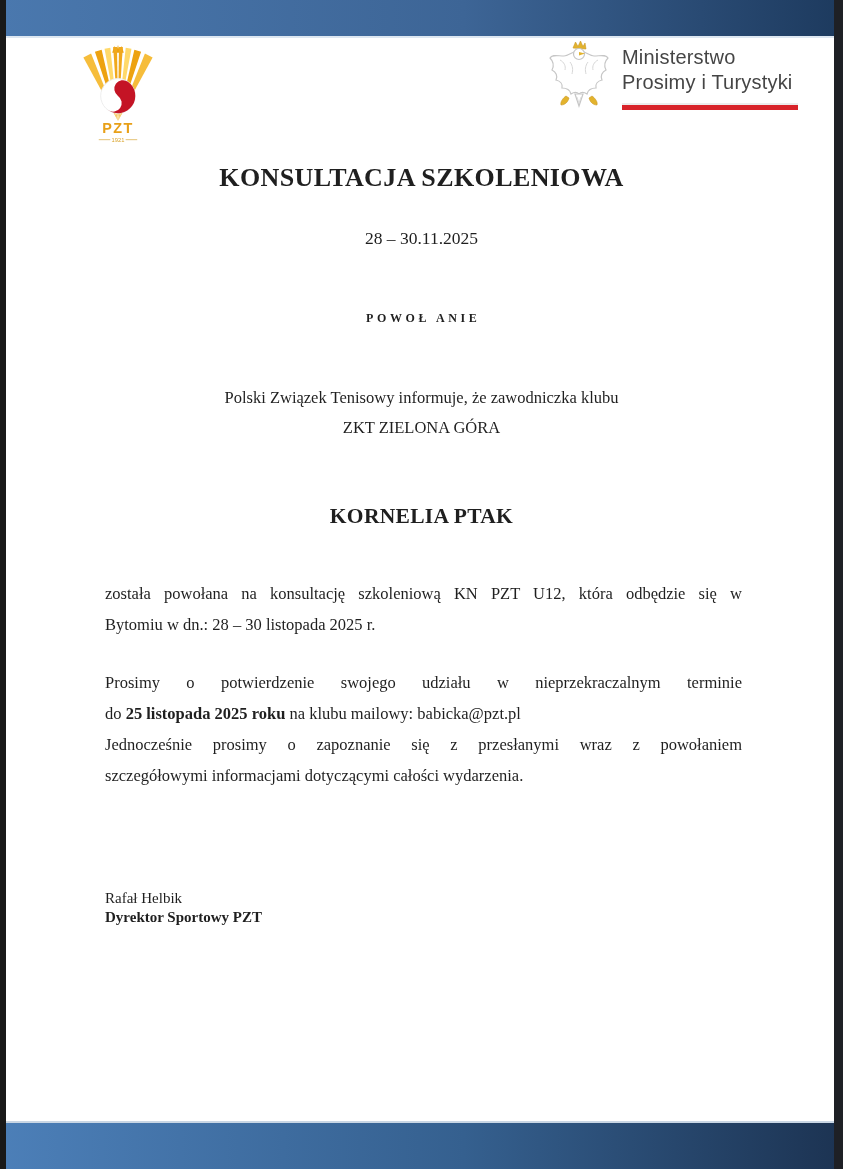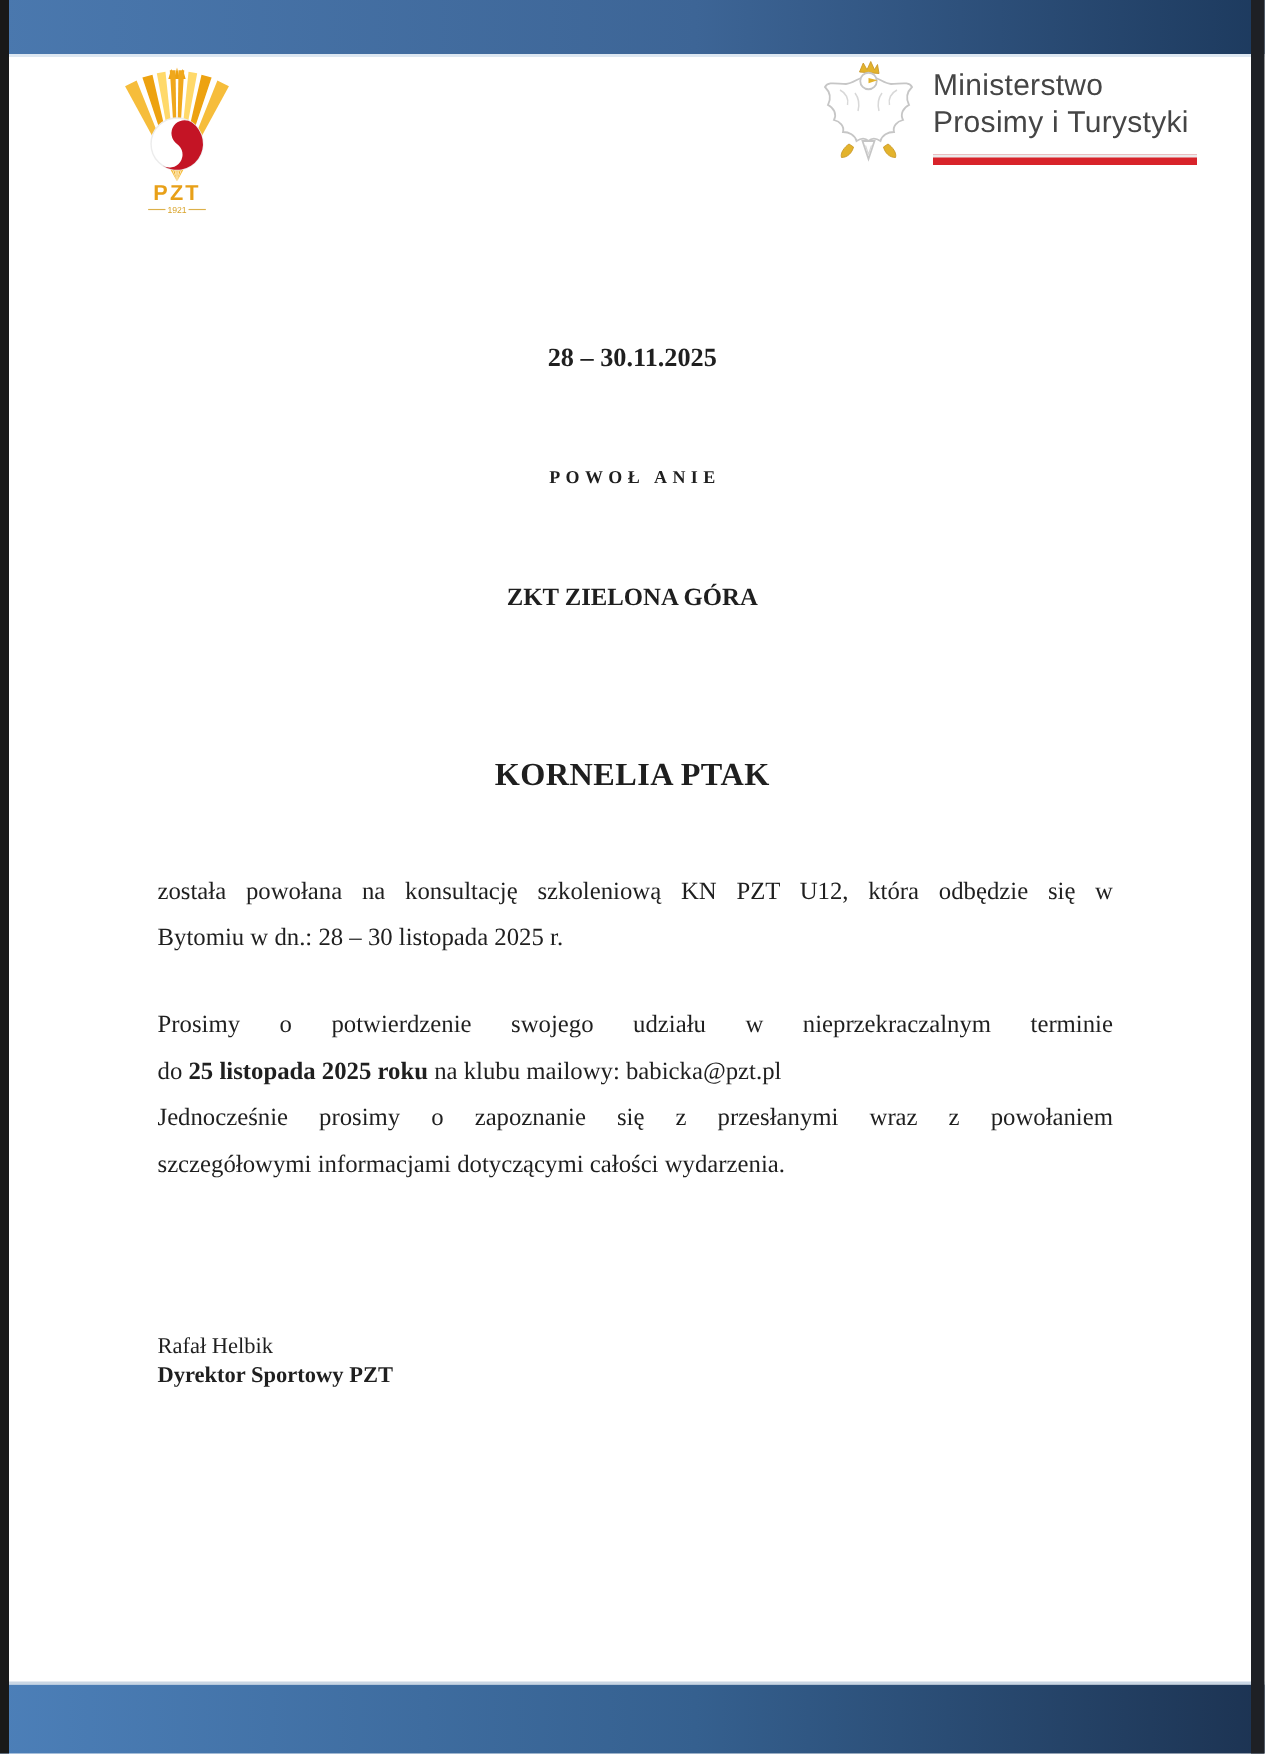--- a/index.html
+++ b/index.html
@@ -30,21 +30,21 @@
   .edge-right{position:absolute;top:0;right:0;width:9px;height:100%;background:#1e2025;z-index:5;}
 
   
   .pzt-logo{position:absolute;left:76px;top:44px;width:84px;height:100px;}
   .ministry{position:absolute;left:548px;top:40px;display:flex;gap:12px;align-items:flex-end;}
   .ministry-text{font-family:"Liberation Sans","DejaVu Sans",sans-serif;color:#454545;padding-top:4px;}
   .ministry-line{font-size:20px;line-height:25px;letter-spacing:0.2px;}
   .red-bar{margin-top:8px;width:176px;height:5px;background:#d8232a;border-top:2px solid #ececec;}
 
   
-  .center-line{position:absolute;left:0;width:100%;text-align:center;font-weight:bold;}
+  .center-line{position:absolute;left:0;width:100%;text-align:center;}
   .doc-title{top:163px;font-size:26px;font-weight:700;letter-spacing:0.4px;}
   .doc-date{top:228px;font-size:17.5px;}
   .doc-heading{top:311px;font-size:12px;font-weight:700;letter-spacing:0.3em;text-indent:0.3em;}
   .intro{top:383px;font-size:16.5px;line-height:30px;}
   .athlete{top:504px;font-size:21.5px;font-weight:700;letter-spacing:0.3px;}
 
   
   .body-block{position:absolute;left:105px;width:637px;font-size:16.5px;line-height:31px;}
   .para1{top:578px;}
   .para2{top:667px;}
@@ -115,24 +115,26 @@
       <path d="M18,56 C15,58 12,62 13,65 C17,65 20,62 21,58 Z" fill="#e3b32c" stroke="#c9992a" stroke-width="0.6"></path>
       <path d="M44,56 C47,58 50,62 49,65 C45,65 42,62 41,58 Z" fill="#e3b32c" stroke="#c9992a" stroke-width="0.6"></path>
     </svg>
     <div class="ministry-text">
       <div class="ministry-line">Ministerstwo</div>
       <div class="ministry-line">Prosimy i Turystyki</div>
       <div class="red-bar"></div>
     </div>
   </div>
 
+  <div class="center-line doc-title">KONSULTACJA SZKOLENIOWA</div>
   <div class="center-line doc-date">28 – 30.11.2025</div>
   <div class="center-line doc-heading">POWOŁ ANIE</div>
 
   <div class="center-line intro">
+    <div>Polski Związek Tenisowy informuje, że zawodniczka klubu</div>
     <div>ZKT ZIELONA GÓRA</div>
   </div>
 
   <div class="center-line athlete">KORNELIA PTAK</div>
 
   <div class="body-block para1">
     <div class="jline">została powołana na konsultację szkoleniową KN PZT U12, która odbędzie się w</div>
     <div>Bytomiu w dn.: 28 – 30 listopada 2025 r.</div>
   </div>
 

